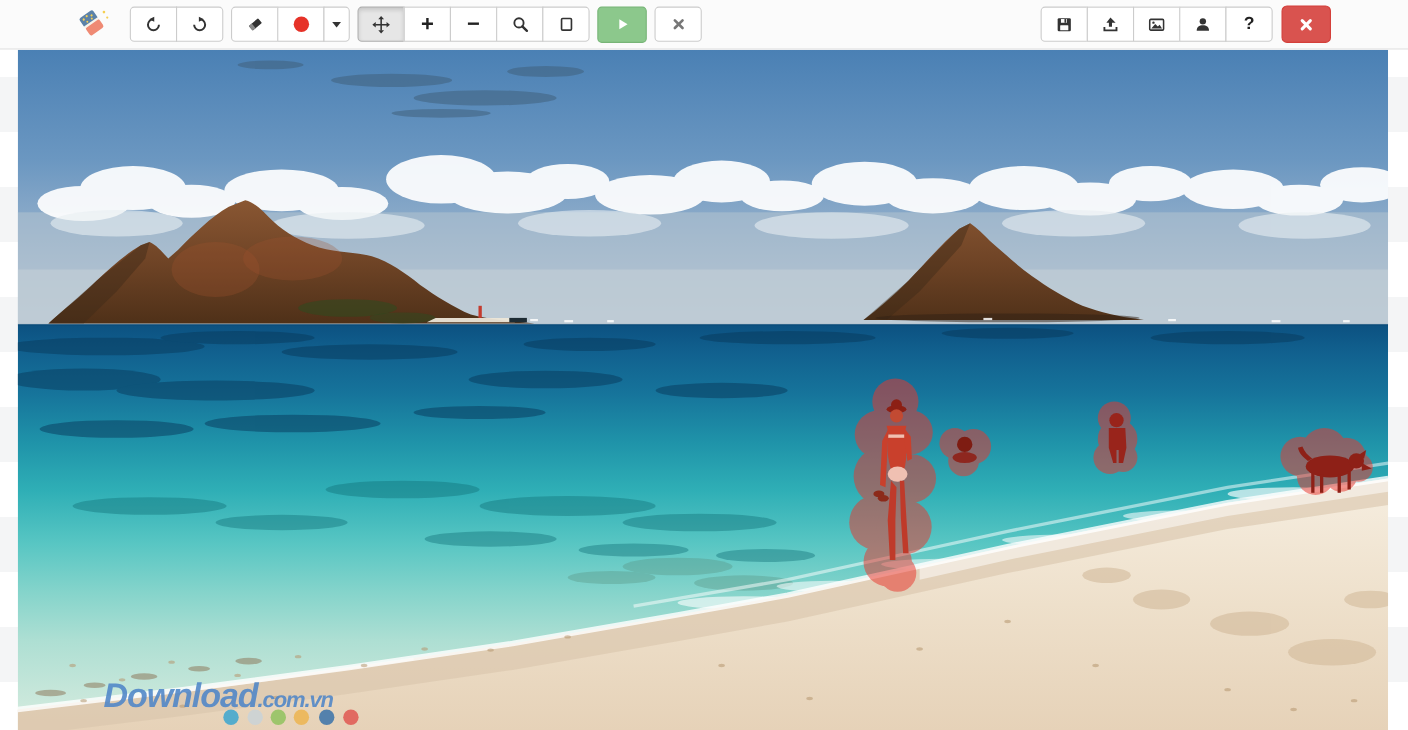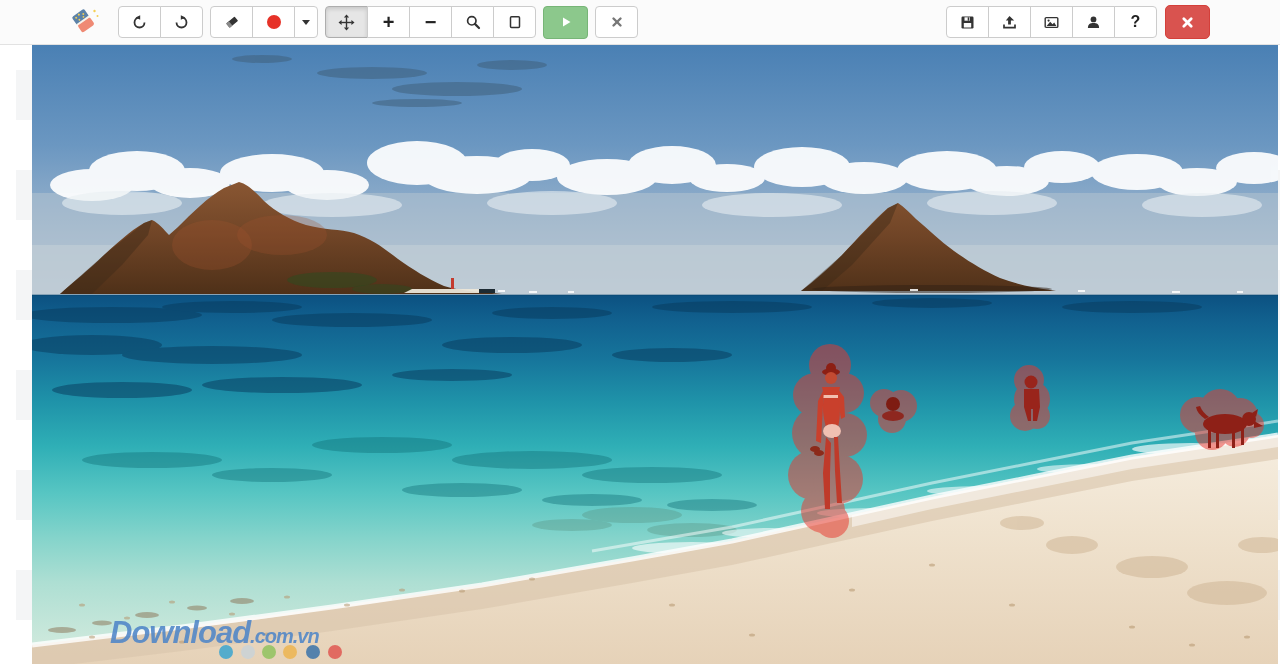--- a/index.html
+++ b/index.html
@@ -31,21 +31,20 @@
   .btn.close-red { min-width: 45px; height: 34px; background: #d9534f; border: 1px solid #d43f3a; border-radius: 5px; margin-left: 8px; }
   .glyph { font-size: 20px; font-weight: bold; line-height: 1; color: #222; }
   .glyph.q { font-size: 16px; }
   .right-side { margin-left: auto; display: flex; align-items: center; padding-right: 70px; }
   .ic { display: flex; align-items: center; justify-content: center; }
 
   
   .workspace {
     position: absolute; top: 45px; left: 0; right: 0; bottom: 0;
     background: repeating-linear-gradient(180deg, #ffffff 0 25px, #f4f5f6 25px 75px, #ffffff 75px 100px);
-    margin-left: 16px;
   }
   .photo-canvas {
     position: absolute; left: 16px; top: 0; width: 1246px; height: 619px; overflow: hidden;
   }
   .photo-canvas svg { display: block; }
 </style>
 </head>
 <body>
 
 <header class="toolbar">

